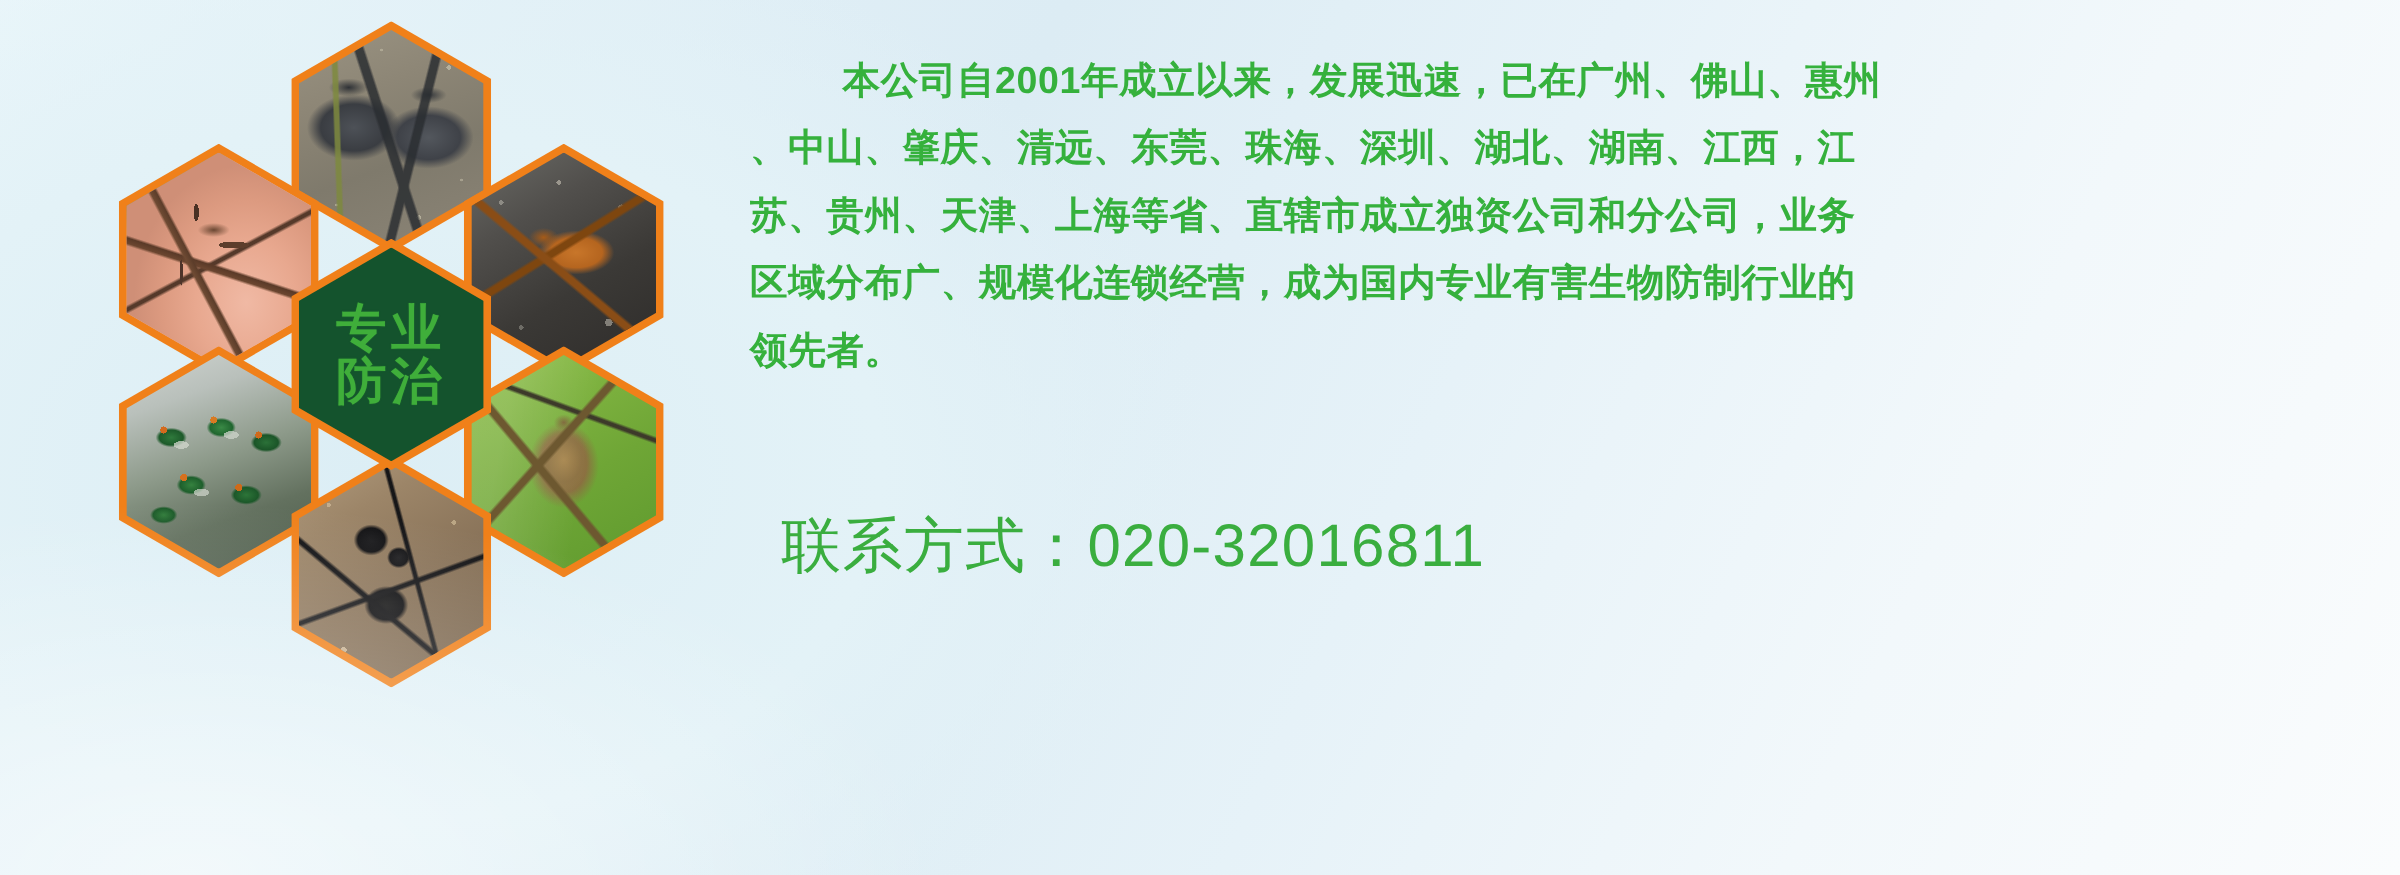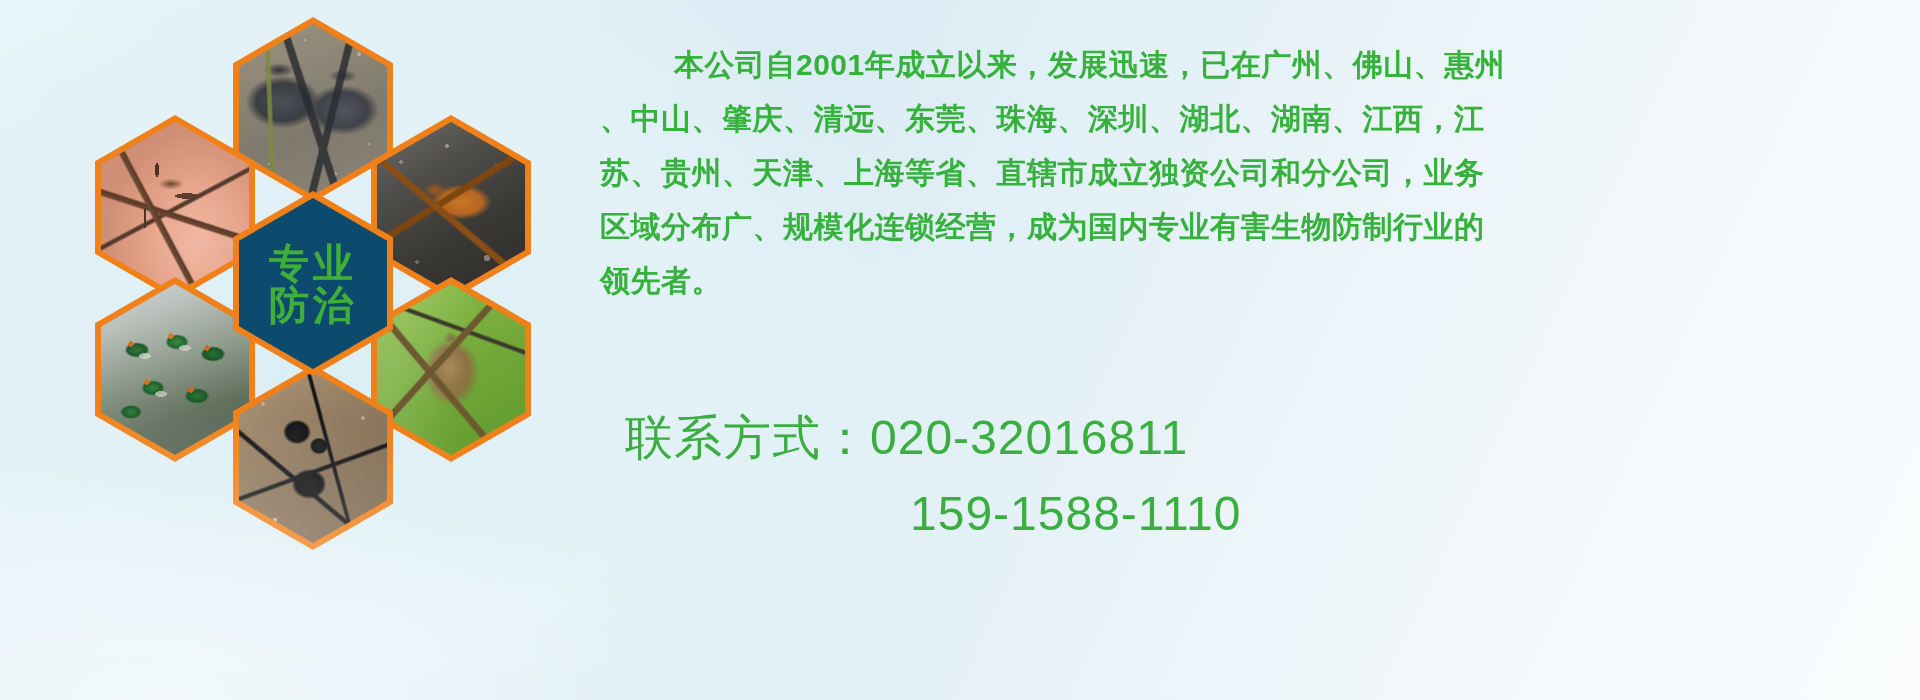--- a/index.html
+++ b/index.html
@@ -39,21 +39,21 @@
 
   
   .h-rats{left:138px;top:12px;}
   .h-mosq{left:0px;  top:110px;}
   .h-roach{left:276px;top:110px;}
   .h-flies{left:0px;  top:272px;}
   .h-bug{left:276px;top:272px;}
   .h-ant{left:138px;top:360px;}
   .h-center{left:138px;top:186px;}
 
-  .h-center .inner{background:#0c4a6e;}
+  .h-center .inner{background:#14532d;}
   .centertext{
     color:#3fae3a;font-weight:700;line-height:1.05;text-align:center;
     font-size:40px;letter-spacing:4px;
     text-shadow:0 0 1px rgba(63,174,58,.5);
   }
   .centertext .l2{display:block;}
 
   
   .ph{position:absolute;inset:0;}
 
@@ -280,18 +280,17 @@
     <div class="para">
       <span class="ln first">本公司自2001年成立以来，发展迅速，已在广州、佛山、惠州</span>
       <span class="ln">、中山、肇庆、清远、东莞、珠海、深圳、湖北、湖南、江西，江</span>
       <span class="ln">苏、贵州、天津、上海等省、直辖市成立独资公司和分公司，业务</span>
       <span class="ln">区域分布广、规模化连锁经营，成为国内专业有害生物防制行业的</span>
       <span class="ln">领先者。</span>
     </div>
 
     <div class="contact">
       <span class="cline c1">联系方式：020-32016811</span>
-      <span class="cline c2">159-1588-1110</span>
     </div>
 
   </div>
 
 </div>
 
 </body></html>

